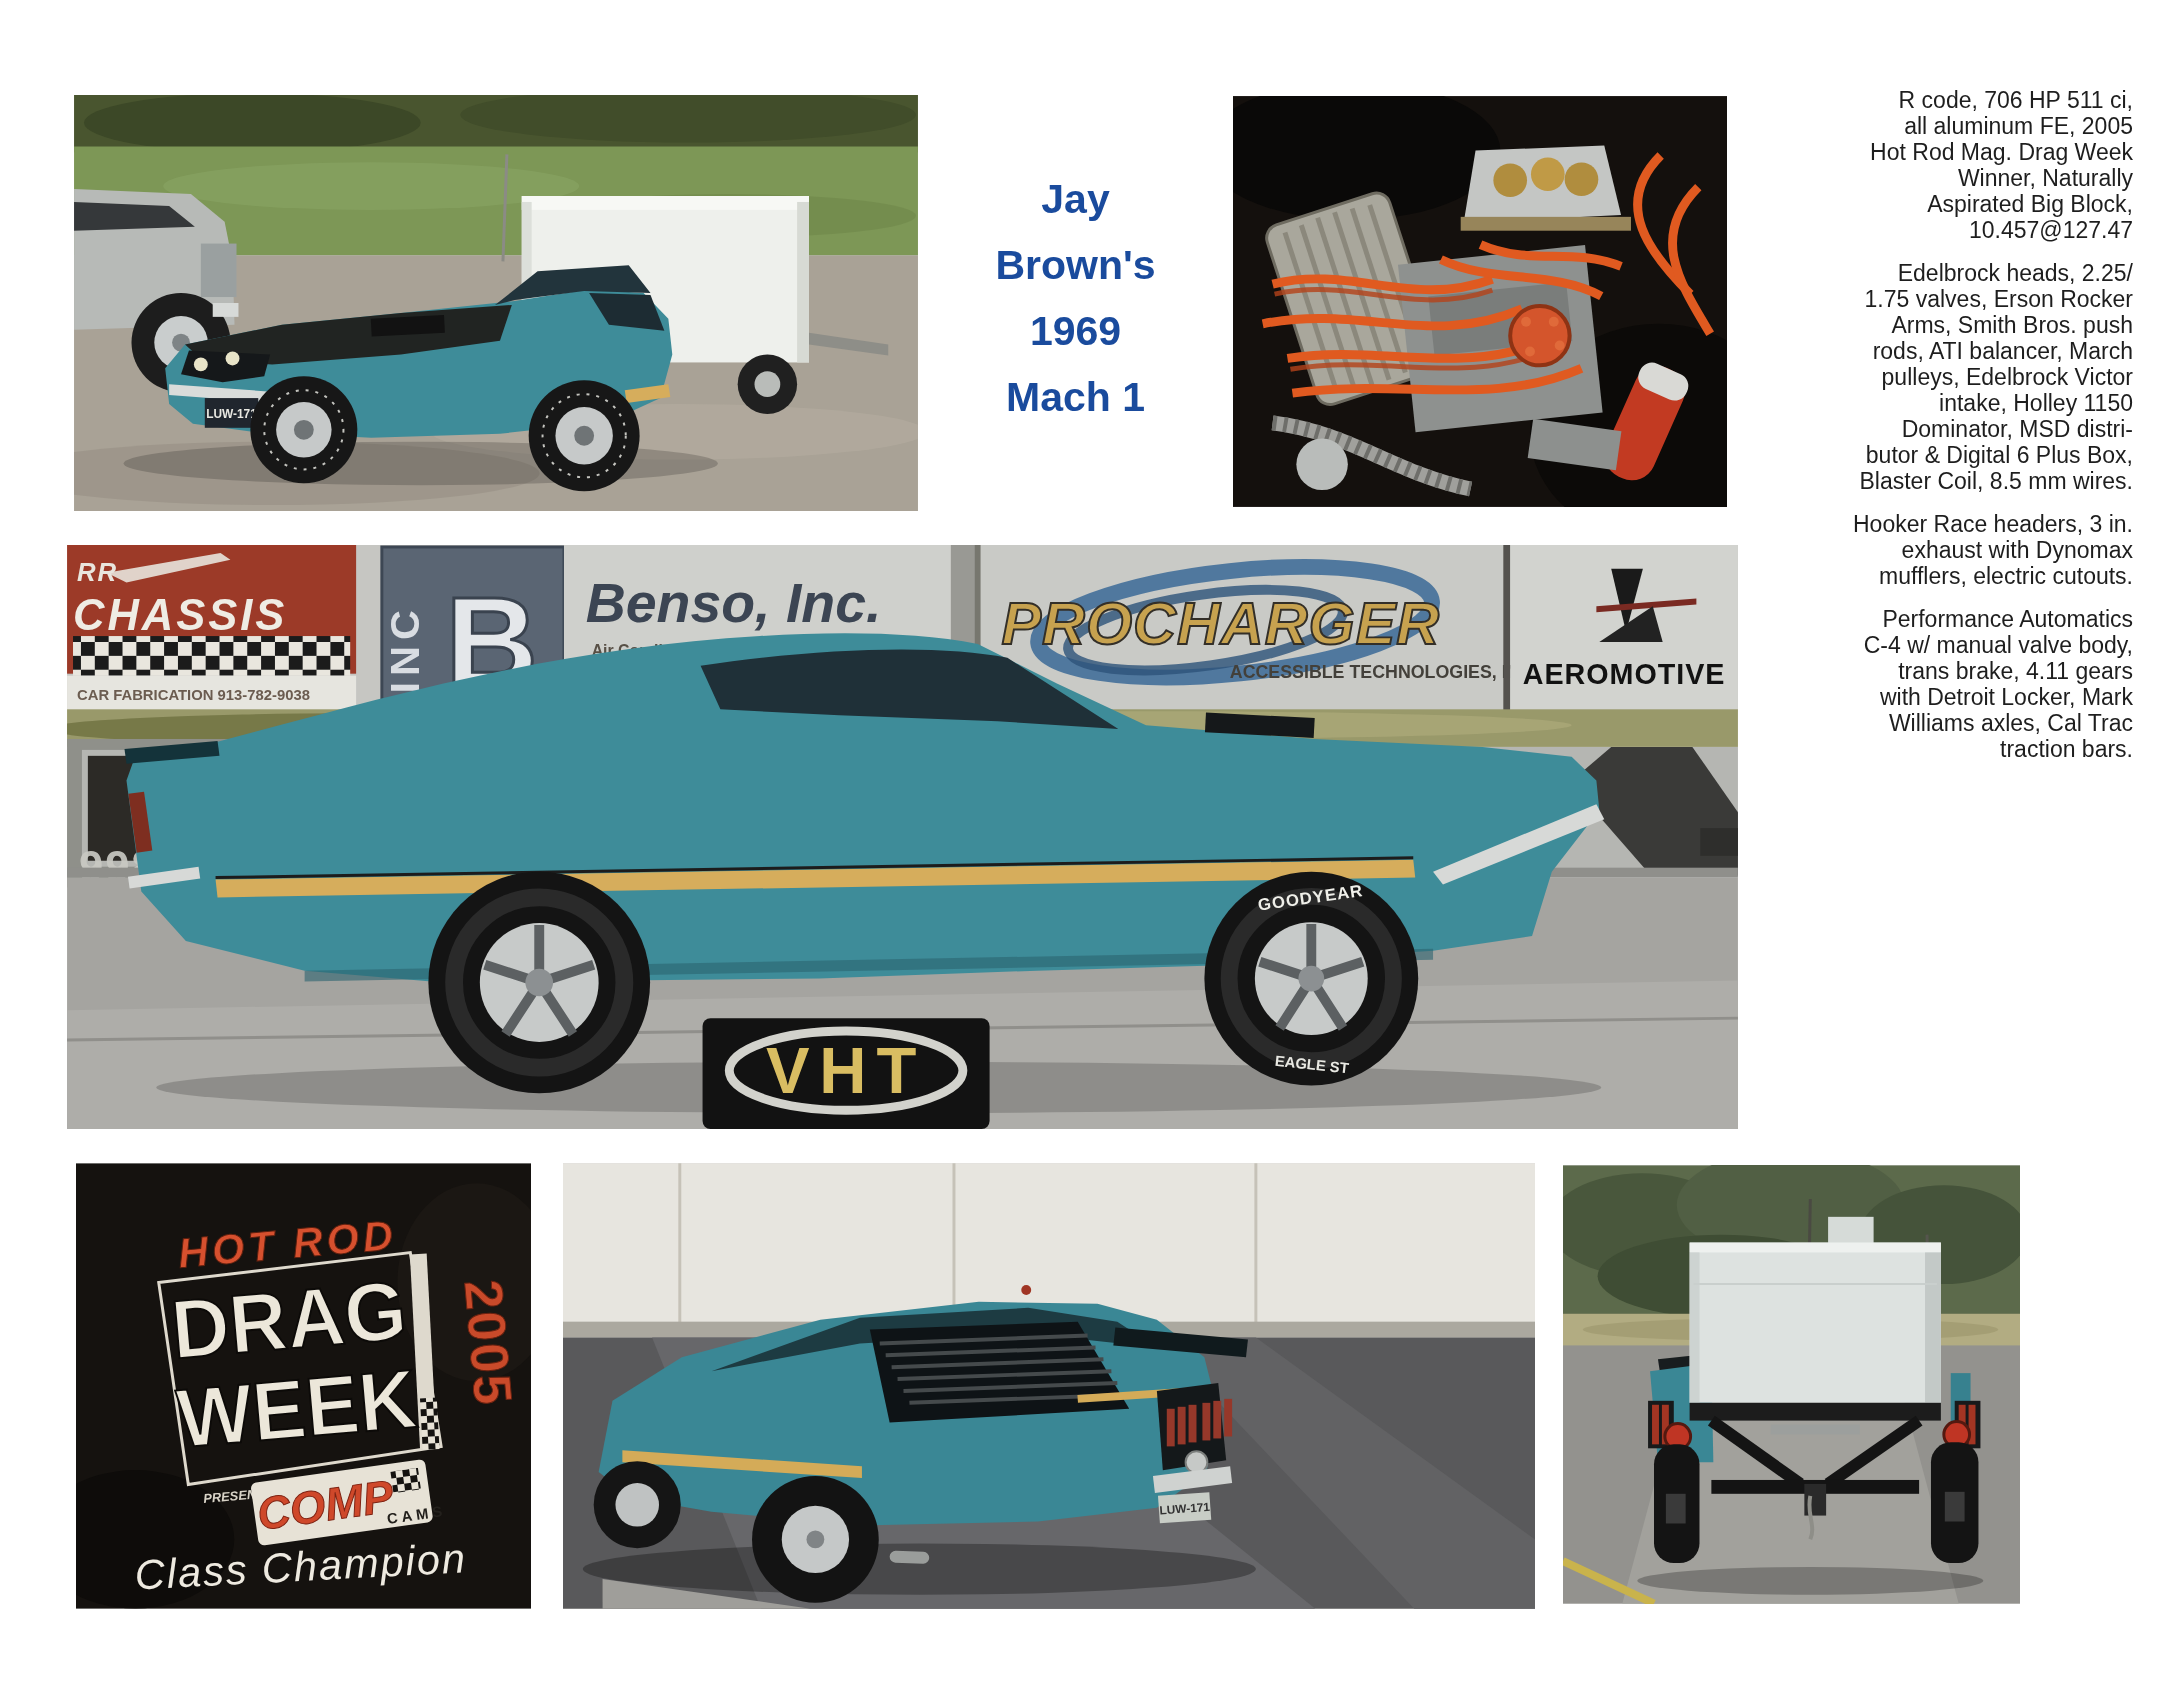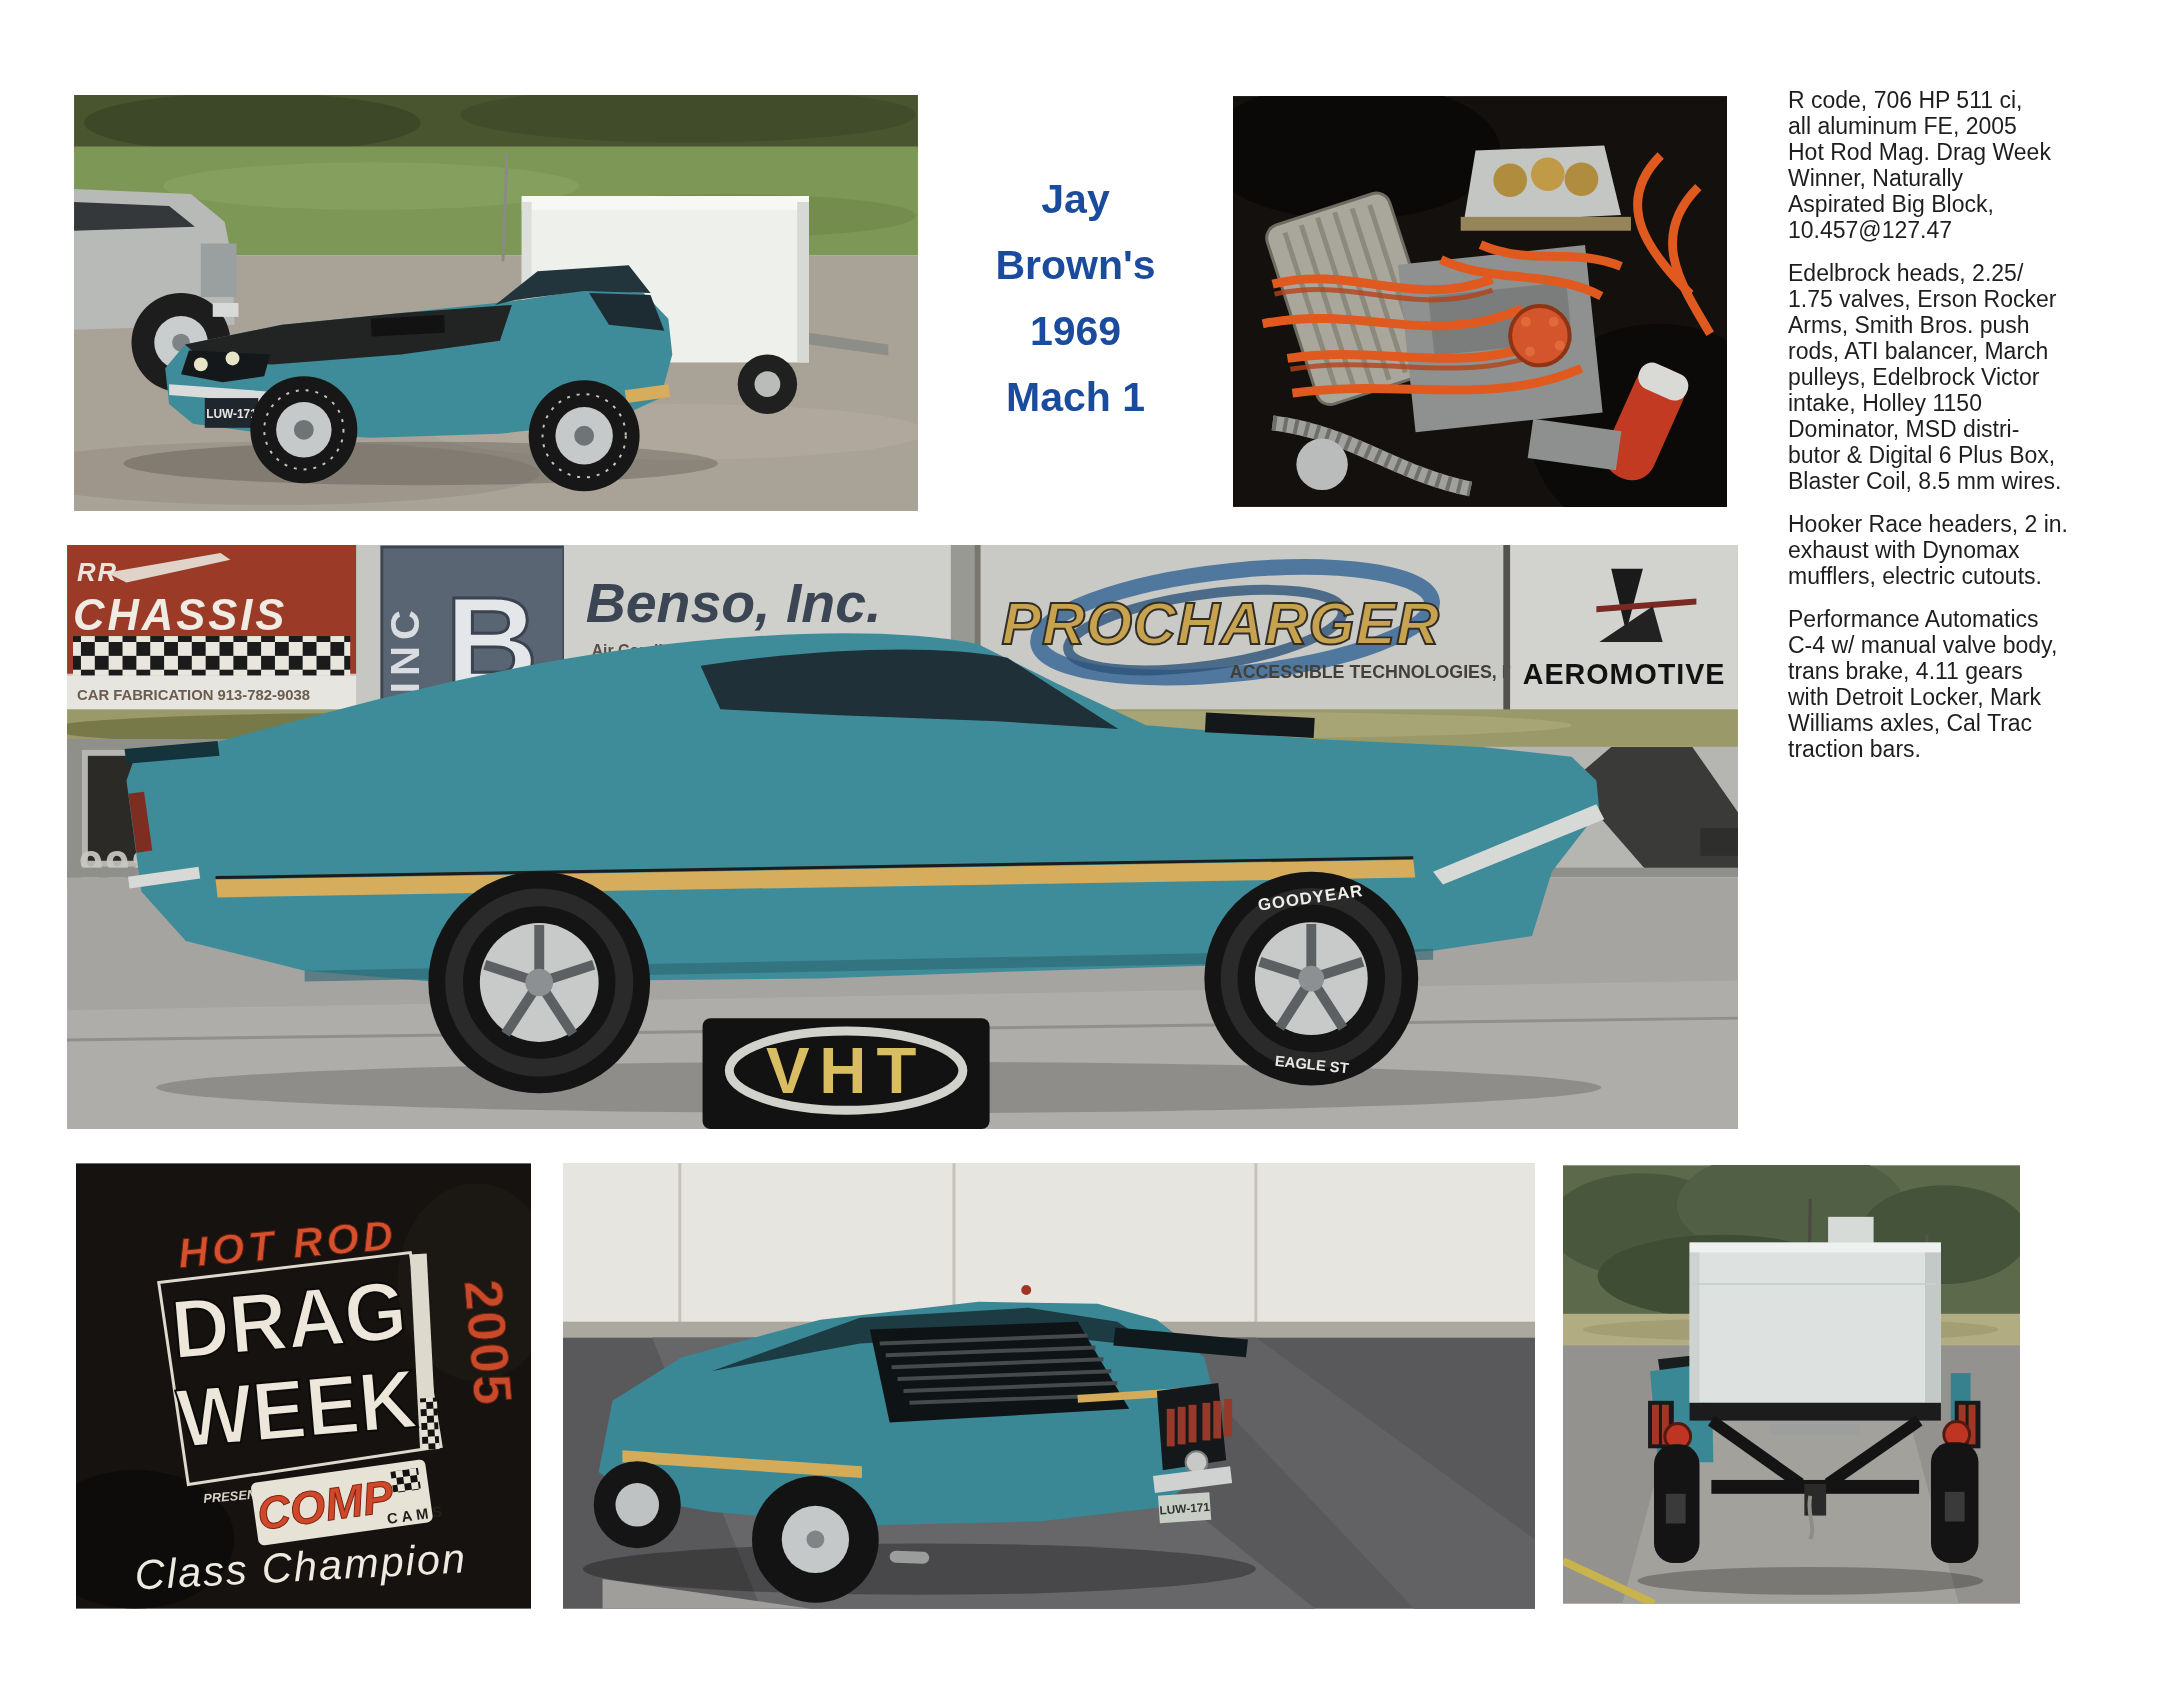--- a/index.html
+++ b/index.html
@@ -3,21 +3,21 @@
 <meta charset="utf-8">
 <style>
   html,body{margin:0;padding:0;background:#ffffff;}
   body{width:2178px;height:1682px;position:relative;font-family:"Liberation Sans",sans-serif;overflow:hidden;}
   .photo{position:absolute;overflow:hidden;background:#ddd;}
   .photo svg{display:block;width:100%;height:100%;}
   .title-block{position:absolute;left:911px;top:166px;width:329px;text-align:center;
     font-size:41px;font-weight:bold;line-height:66px;color:#1a4b9d;}
   .specs{position:absolute;left:1788px;top:87px;width:345px;color:#1e1e1e;
     font-size:23px;line-height:26px;}
-  .specs p{margin:0 0 17px 0;white-space:pre-line;}
+  .specs p{margin:0 0 17px 0;white-space:pre-line;text-align:right;}
   text{font-family:"Liberation Sans",sans-serif;}
 </style>
 </head>
 <body>
 
 <div class="photo" style="left:74px;top:95px;width:844px;height:416px;">
 <svg viewBox="0 0 852 420">
   <rect x="0" y="0" width="852" height="58" fill="#49552f"></rect>
   <ellipse cx="180" cy="28" rx="170" ry="30" fill="#3c4827"></ellipse>
   <ellipse cx="620" cy="20" rx="230" ry="28" fill="#414d2a"></ellipse>
@@ -141,21 +141,21 @@
 10.457@127.47</p>
   <p>Edelbrock heads, 2.25/
 1.75 valves, Erson Rocker
 Arms, Smith Bros. push
 rods, ATI balancer, March
 pulleys, Edelbrock Victor
 intake, Holley 1150
 Dominator, MSD distri-
 butor &amp; Digital 6 Plus Box,
 Blaster Coil, 8.5 mm wires.</p>
-  <p>Hooker Race headers, 2 in.
+  <p>Hooker Race headers, 3 in.
 exhaust with Dynomax
 mufflers, electric cutouts.</p>
   <p>Performance Automatics
 C-4 w/ manual valve body,
 trans brake, 4.11 gears
 with Detroit Locker, Mark
 Williams axles, Cal Trac
 traction bars.</p>
 </div>
 

